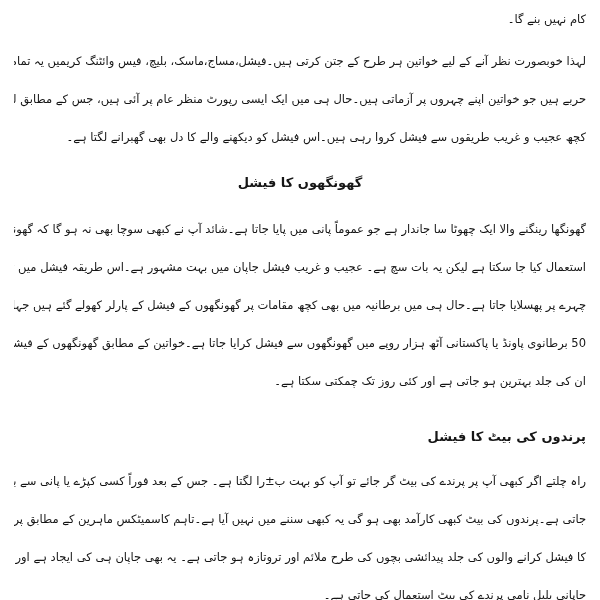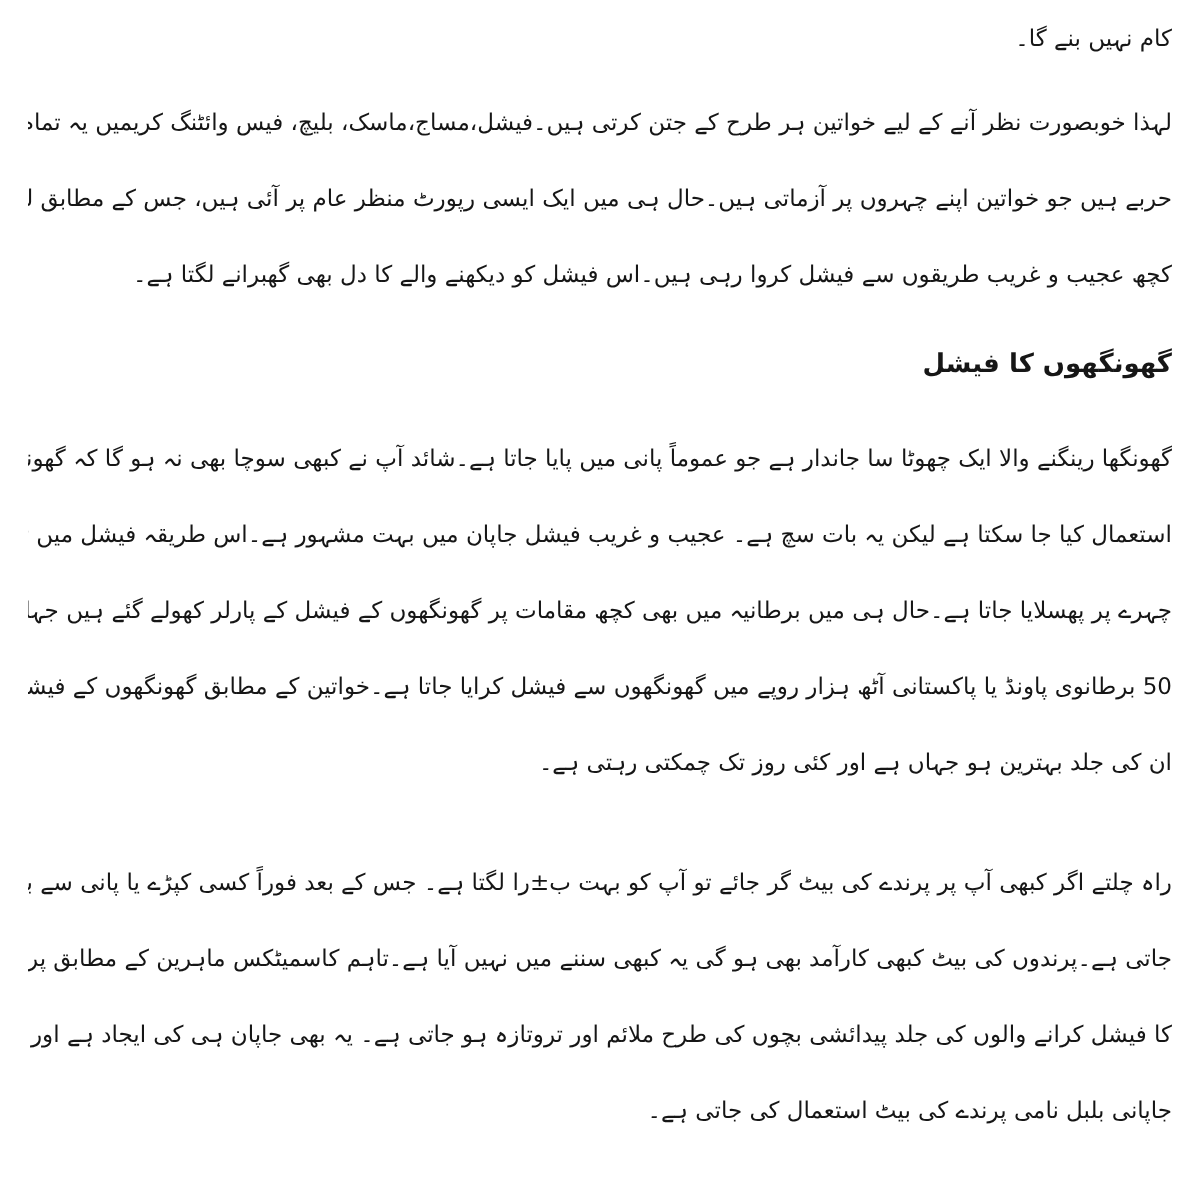--- a/index.html
+++ b/index.html
@@ -45,21 +45,21 @@
     font-weight: bold;
     line-height: 30px;
     height: 30px;
     text-align: right;
     white-space: nowrap;
     overflow: hidden;
   }
   
   .doc > :nth-child(1) { margin-top: 0; }
   .doc > :nth-child(2) { margin-top: 4px; }
-  .doc > :nth-child(3) { margin-top: 12px; }
+  .doc > :nth-child(3) { margin-top: 12px; text-align: center; }
   .doc > :nth-child(4) { margin-top: 12px; }
   .doc > :nth-child(5) { margin-top: 22px; }
   .doc > :nth-child(6) { margin-top: 10px; }
 </style>
 </head>
 <body>
 
 <div class="doc">
     <div class="para">
       <div class="line last">کام نہیں بنے گا۔</div>
@@ -68,21 +68,22 @@
       <div class="line">لہذا خوبصورت نظر آنے کے لیے خواتین ہر طرح کے جتن کرتی ہیں۔فیشل،مساج،ماسک، بلیچ، فیس وائٹنگ کریمیں یہ تمام وہ</div>
       <div class="line">حربے ہیں جو خواتین اپنے چہروں پر آزماتی ہیں۔حال ہی میں ایک ایسی رپورٹ منظر عام پر آئی ہیں، جس کے مطابق لندن میں خواتین</div>
       <div class="line last">کچھ عجیب و غریب طریقوں سے فیشل کروا رہی ہیں۔اس فیشل کو دیکھنے والے کا دل بھی گھبرانے لگتا ہے۔</div>
     </div>
     <div class="heading">گھونگھوں کا فیشل</div>
     <div class="para">
       <div class="line">گھونگھا رینگنے والا ایک چھوٹا سا جاندار ہے جو عموماً پانی میں پایا جاتا ہے۔شائد آپ نے کبھی سوچا بھی نہ ہو گا کہ گھونگھے کو فیشل کے لیے</div>
       <div class="line">استعمال کیا جا سکتا ہے لیکن یہ بات سچ ہے۔ عجیب و غریب فیشل جاپان میں بہت مشہور ہے۔اس طریقہ فیشل میں تین چار گھونگھوں کو</div>
       <div class="line">چہرے پر پھسلایا جاتا ہے۔حال ہی میں برطانیہ میں بھی کچھ مقامات پر گھونگھوں کے فیشل کے پارلر کھولے گئے ہیں جہاں لگ بھگ</div>
       <div class="line">50 برطانوی پاونڈ یا پاکستانی آٹھ ہزار روپے میں گھونگھوں سے فیشل کرایا جاتا ہے۔خواتین کے مطابق گھونگھوں کے فیشل کے بعد</div>
-      <div class="line last">ان کی جلد بہترین ہو جہاں ہے اور کئی روز تک چمکتی رہتی ہے۔</div>
+      <div class="line last">ان کی جلد بہترین ہو جاتی ہے اور کئی روز تک چمکتی سکتا ہے۔</div>
     </div>
+    <div class="heading">پرندوں کی بیٹ کا فیشل</div>
     <div class="para">
       <div class="line">راہ چلتے اگر کبھی آپ پر پرندے کی بیٹ گر جائے تو آپ کو بہت ب±را لگتا ہے۔ جس کے بعد فوراً کسی کپڑے یا پانی سے بیٹ صاف کی</div>
       <div class="line">جاتی ہے۔پرندوں کی بیٹ کبھی کارآمد بھی ہو گی یہ کبھی سننے میں نہیں آیا ہے۔تاہم کاسمیٹکس ماہرین کے مطابق پرندوں کی بیٹ</div>
       <div class="line">کا فیشل کرانے والوں کی جلد پیدائشی بچوں کی طرح ملائم اور تروتازہ ہو جاتی ہے۔ یہ بھی جاپان ہی کی ایجاد ہے اور اس کے فیشل میں</div>
       <div class="line last">جاپانی بلبل نامی پرندے کی بیٹ استعمال کی جاتی ہے۔</div>
     </div>
   </div>
 
 </body></html>

